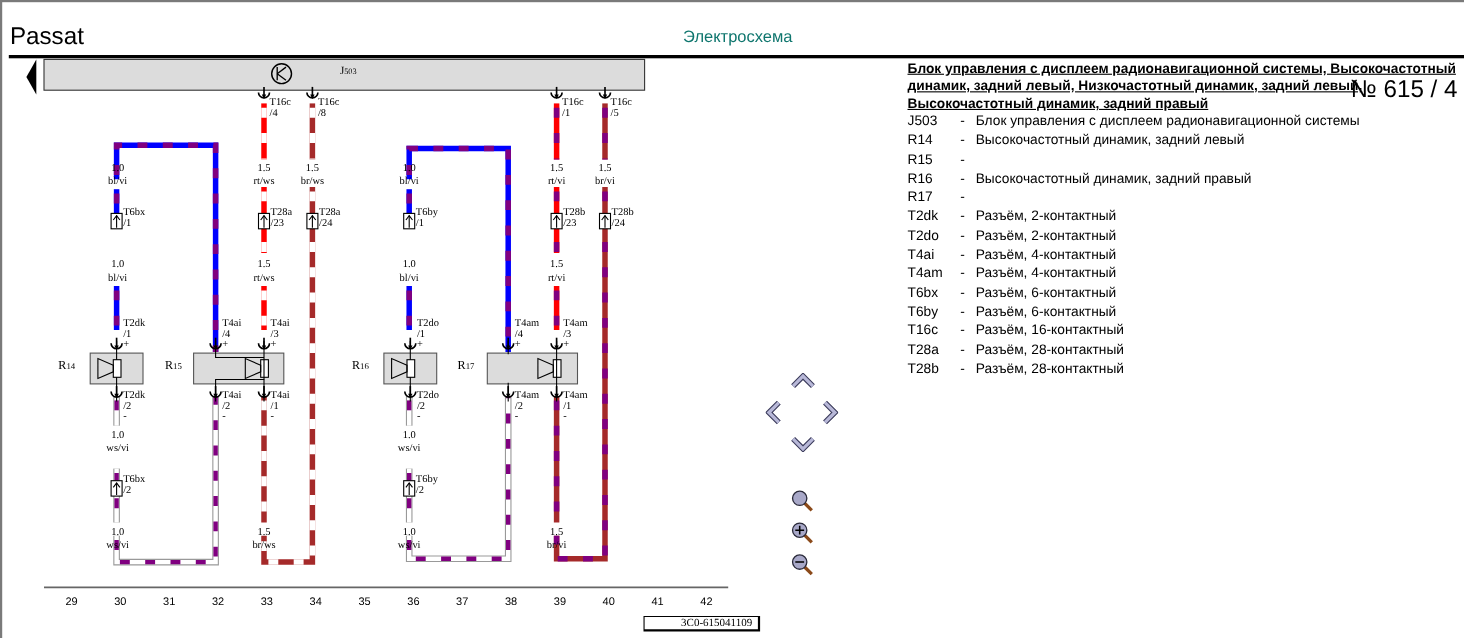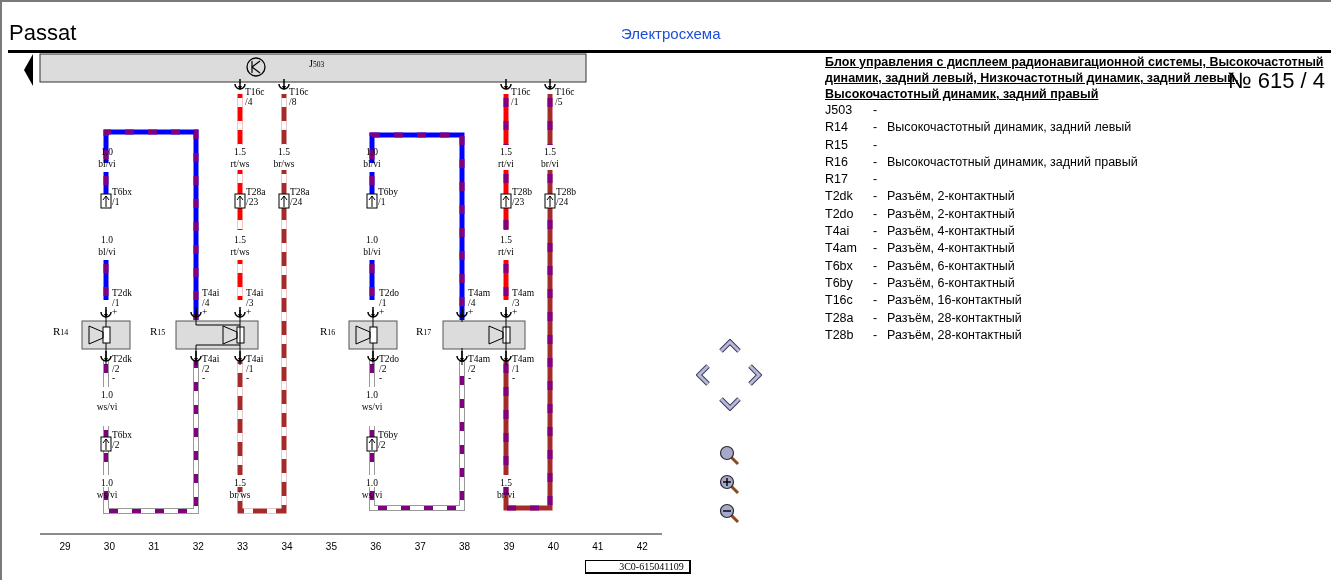--- a/index.html
+++ b/index.html
@@ -1,19 +1,19 @@
 <!DOCTYPE html>
 <html><head>
 <meta charset="utf-8">
 <style>
   html, body { margin:0; padding:0; background:#fff; }
   body { width:1331px; height:580px; position:relative; overflow:hidden; font-family:"Liberation Sans", sans-serif; }
   .frame { position:absolute; left:0; top:0; width:1329px; height:578px; border-left:2px solid #7a7a7a; border-top:2px solid #7a7a7a; }
   .hdr-left { position:absolute; left:9px; top:20px; font-size:22px; color:#000; }
-  .hdr-center { position:absolute; left:621px; top:25px; font-size:15px; color:#1d4ed8; }
+  .hdr-center { position:absolute; left:621px; top:25px; font-size:15px; color:#0f766e; }
   .hdr-right { position:absolute; left:1228px; top:20px; font-size:22px; color:#000; white-space:nowrap;margin-top:48px; }
   .hdr-line { position:absolute; left:8px; top:50px; width:1323px; height:3px; background:#000; }
   #diagram { position:absolute; left:0; top:0; }
   .legend { position:absolute; left:825px; top:54px; font-size:12.5px; color:#000; }
   .legend-title { font-weight:bold; line-height:16px; width:500px;text-decoration:underline; }
   .legend-row { display:flex; line-height:17.3px; }
   .legend-code { width:48px; }
   .legend-dash { width:14px; }
   .nav { position:absolute; }
   .nav svg { display:block; }
@@ -352,20 +352,21 @@
   </svg>
 
 <div class="drawing-no">3C0-615041109</div>
 
 <div class="legend">
   <div class="legend-title">Блок управления с дисплеем радионавигационной системы, Высокочастотный динамик, задний левый, Низкочастотный динамик, задний левый, Высокочастотный динамик, задний правый</div>
   <div id="legend-rows">
       <div class="legend-row">
         <span class="legend-code">J503</span>
         <span class="legend-dash">-</span>
+        <span>Блок управления с дисплеем радионавигационной системы</span>
       </div>
       <div class="legend-row">
         <span class="legend-code">R14</span>
         <span class="legend-dash">-</span>
         <span>Высокочастотный динамик, задний левый</span>
       </div>
       <div class="legend-row">
         <span class="legend-code">R15</span>
         <span class="legend-dash">-</span>
       </div>

